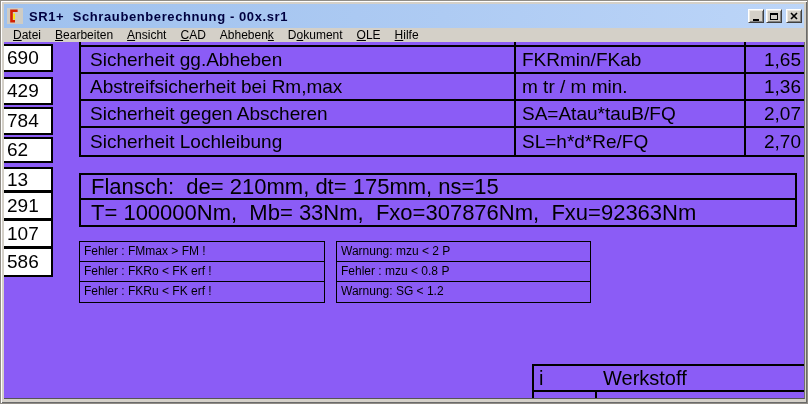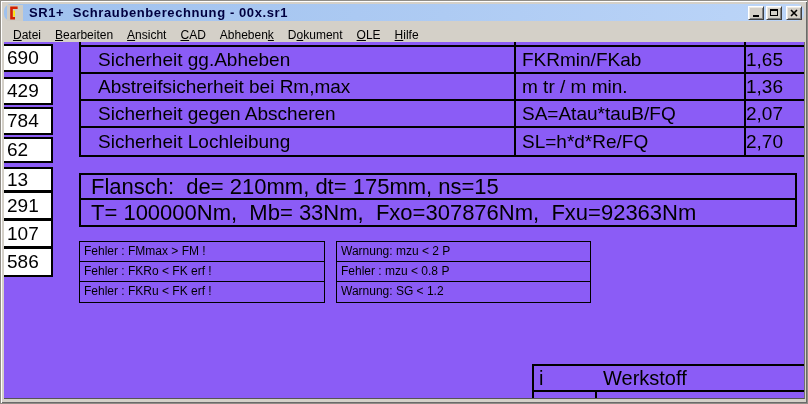--- a/index.html
+++ b/index.html
@@ -9,23 +9,23 @@
   .window {
     position:relative; width:808px; height:404px;
     background:#d4d0c8;
     border:1px solid #918d86;
     box-shadow: inset 1px 1px 0 #ffffff, inset -1px -1px 0 #6a6a6a;
     overflow:hidden;
   }
 
   
   .titlebar {
-    position:absolute; left:3px; top:3px; right:3px; height:17px;
+    position:absolute; left:3px; top:3px; right:3px; height:24px;
     background:linear-gradient(90deg,#9fc1ee 0%,#aecbf3 55%,#bcd5f8 100%);
-    display:flex; align-items:center;border-radius:7px;
+    display:flex; align-items:center;
   }
   .app-icon {
     width:16px; height:16px; margin-left:3px;
     background:#cfccc4; display:inline-flex; align-items:center; justify-content:center;
     flex:0 0 auto;
   }
   .title-text {
     margin-left:6px; font-size:13px; font-weight:bold; color:#000040;
     white-space:pre; letter-spacing:.6px;
     overflow:hidden; flex:1 1 auto;
@@ -72,23 +72,23 @@
   
   .stub { position:absolute; top:0; width:2px; height:4px; background:#000; }
 
   
   .results {
     position:absolute; left:75px; top:3px; width:730px;
     border:2px solid #000;
   }
   .r-row { display:flex; height:27px; border-bottom:2px solid #000; }
   .r-row:last-child { border-bottom:none; }
-  .r-label { width:435px; border-right:2px solid #000; padding-left:17px; display:flex; align-items:center; }
+  .r-label { width:435px; border-right:2px solid #000; padding-left:9px; display:flex; align-items:center; }
   .r-formula { width:230px; border-right:2px solid #000; padding-left:6px; display:flex; align-items:center; }
-  .r-value { flex:1; display:flex; align-items:center; justify-content:flex-end; padding-right:24px; }
+  .r-value { flex:1; display:flex; align-items:center; justify-content:flex-end; padding-right:6px; }
 
   
   .flansch {
     position:absolute; left:75px; top:131px; width:718px;
     border:2px solid #000;
   }
   .f-line { height:25px; display:flex; align-items:center; padding-left:10px; white-space:pre; font-size:22px; }
   .f-line:first-child { border-bottom:2px solid #000; }
 
   

